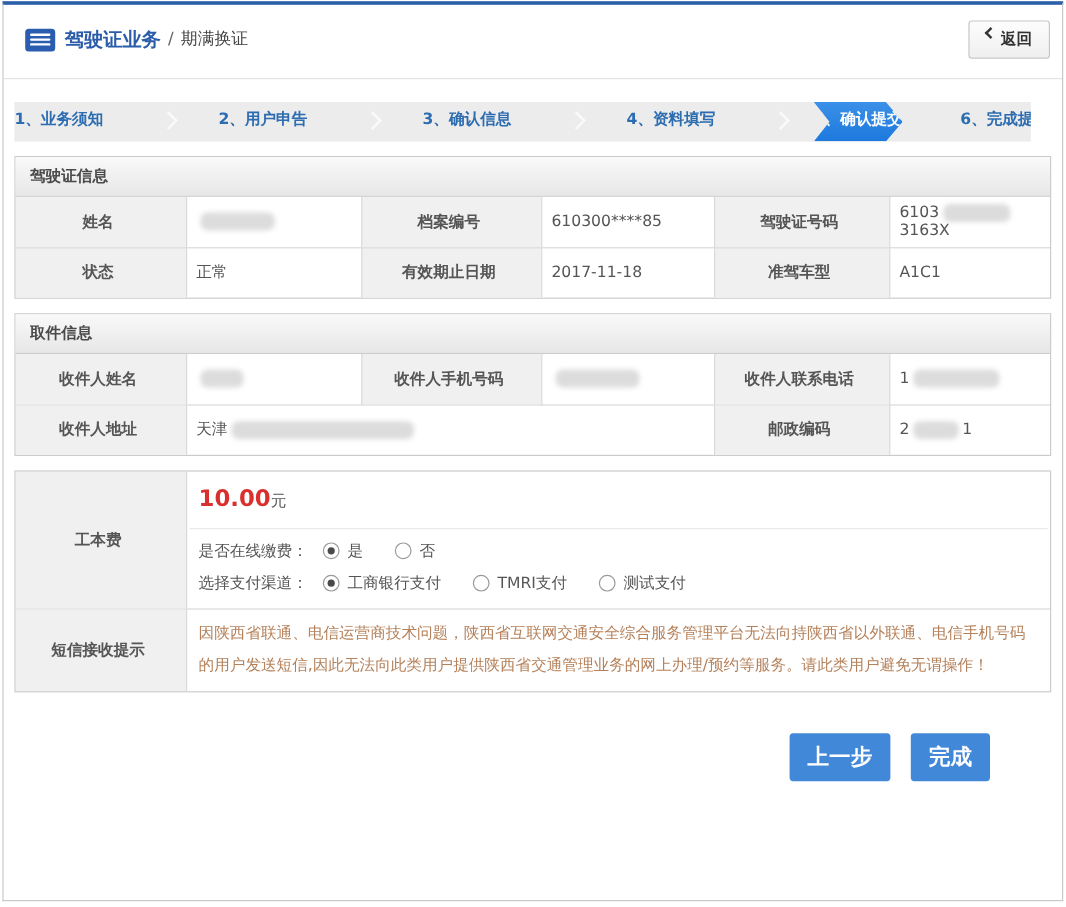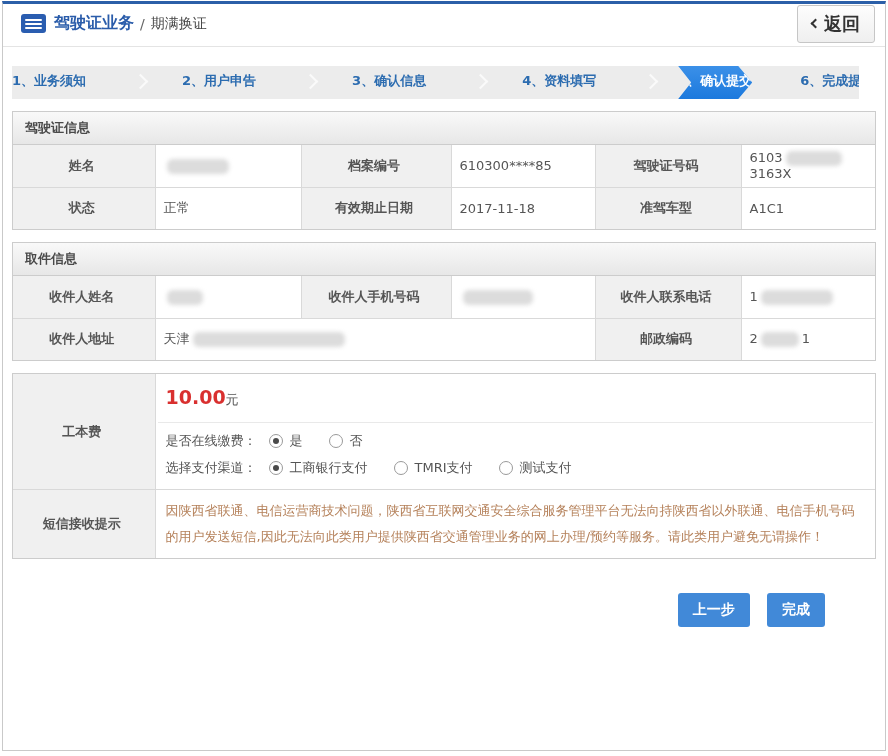--- a/index.html
+++ b/index.html
@@ -14,21 +14,21 @@
     width: 884px;
     min-height: 750px;
     margin: 1px 2px;
     border: 1px solid #c9c9c9;
     border-top: 3px solid #2b5fa8;
     background: #fff;
     position: relative;
   }
   
   .hdr {
-    height: 43px;
+    height: 62px;
     display: flex;
     align-items: center;
     padding: 0 10px 3px 18px;
     border-bottom: 1px solid #e4e4e4;
   }
   .hdr-icon {
     width: 25px; height: 19px;
     background: #2a5db0;
     border-radius: 3px;
     margin-right: 8px;
@@ -39,25 +39,25 @@
   .hdr-icon i { display:block; height: 2px; background: #fff; border-radius: 1px; }
   .hdr-title { color: #2a5caa; font-size: 16px; font-weight: bold; }
   .hdr-sep { color: #666; margin: 0 6px; font-size: 14px; }
   .hdr-sub { color: #444; font-size: 14px; }
   .back-btn {
     margin-left: auto;
     background: linear-gradient(#fdfdfd,#efefef);
     border: 1px solid #c6c6c6;
     border-radius: 3px;
     padding: 6px 14px;
-    font-size: 18px;
+    font-size: 13px;
     font-weight: bold;
     color: #333;
     cursor: pointer;
-    display: flex; align-items: center; gap: 5px;
+    display: flex; gap: 5px;
   }
   .chev-left {
     width: 7px; height: 7px;
     border-left: 2px solid #333;
     border-bottom: 2px solid #333;
     transform: rotate(45deg);
     display: inline-block;
   }
   
   .wizard {
@@ -183,21 +183,21 @@
   .footer {
     margin: 34px 0 14px 0;
     padding-right: 60px;
     text-align: right;
   }
   .btn-blue {
     background: #4189d8;
     border: none;
     border-radius: 3px;
     color: #fff;
-    font-size: 14px;
+    font-size: 18px;
     font-weight: bold;
     padding: 8px 15px;
     margin-left: 13px;
     cursor: pointer;
     font-family: "DejaVu Sans", sans-serif;
   }
 </style>
 </head>
 <body>
 

